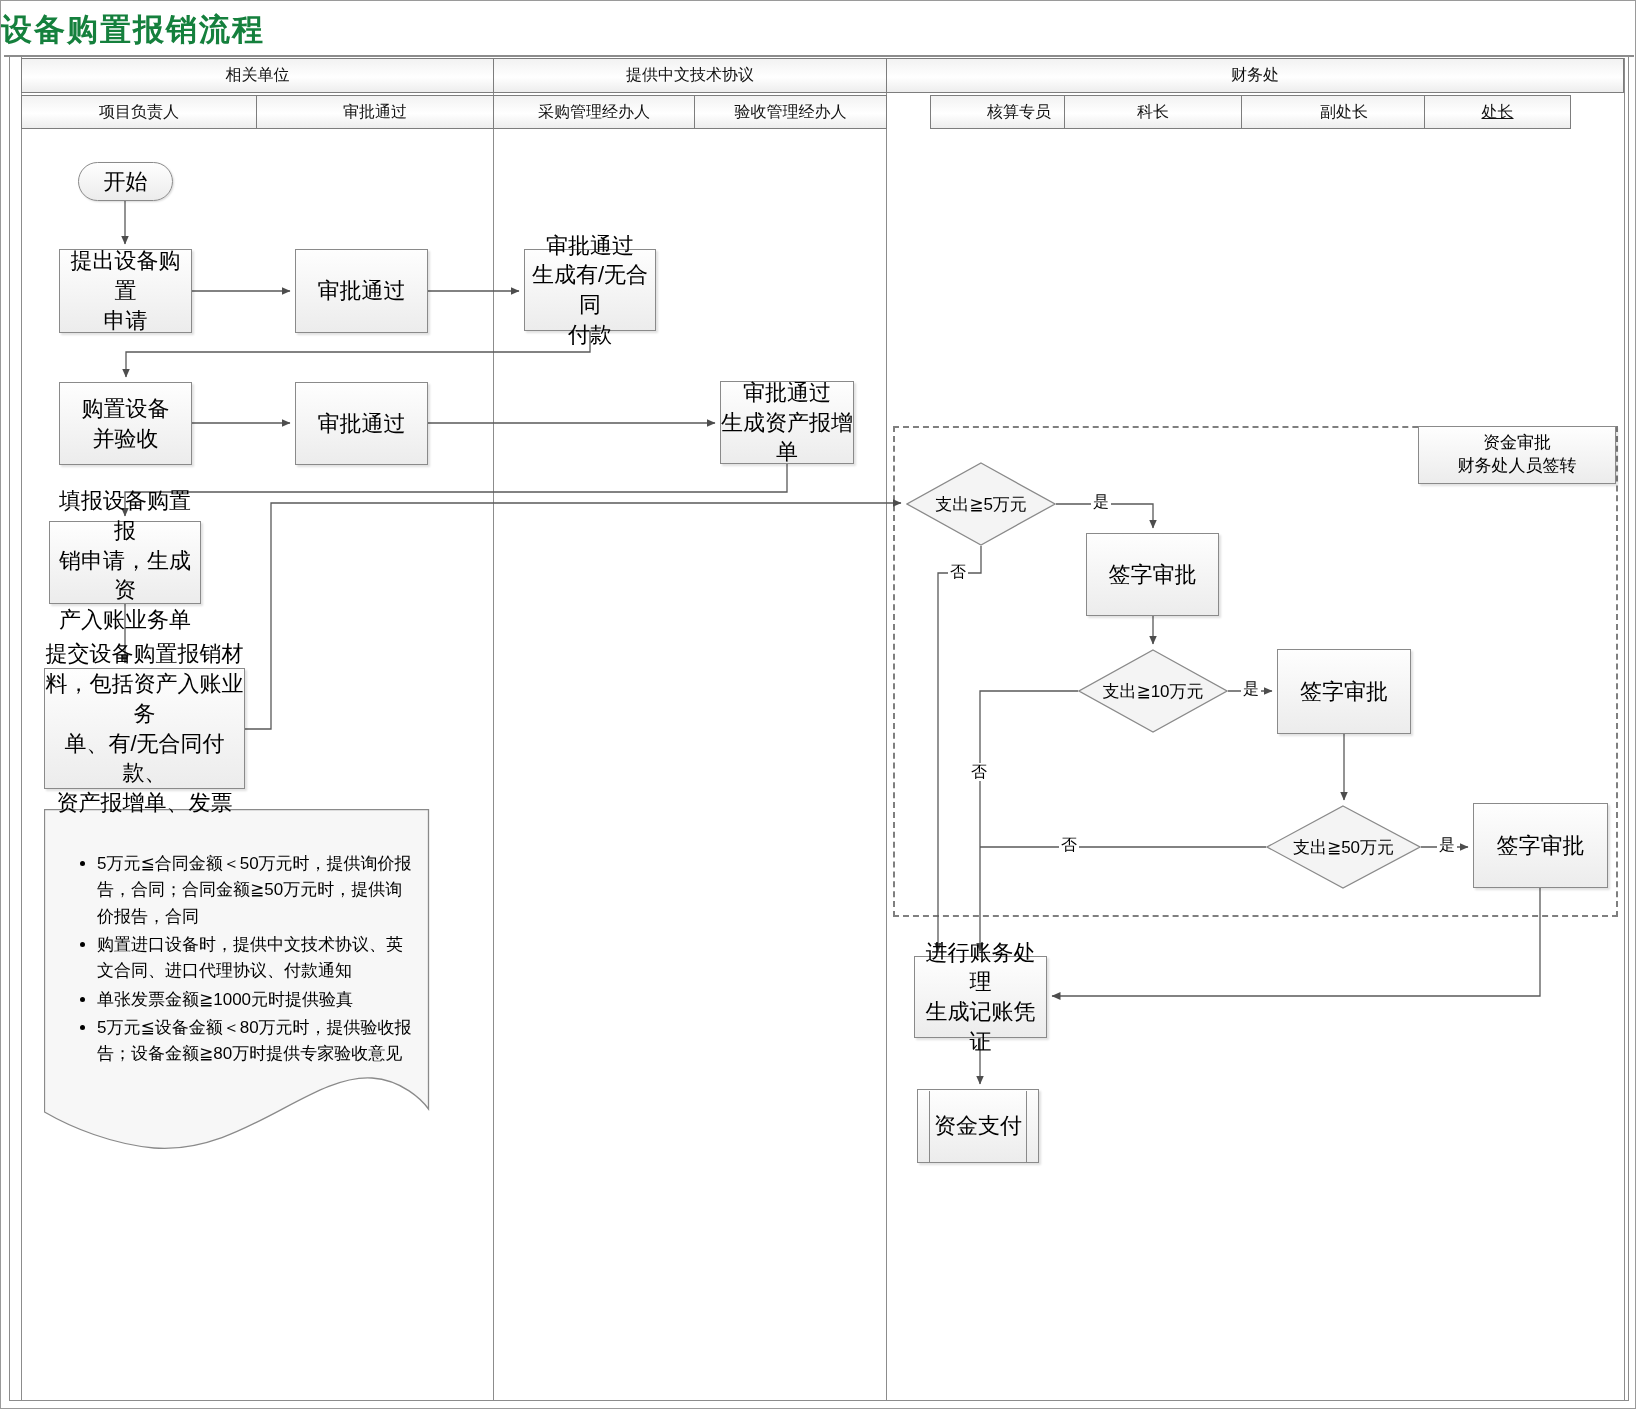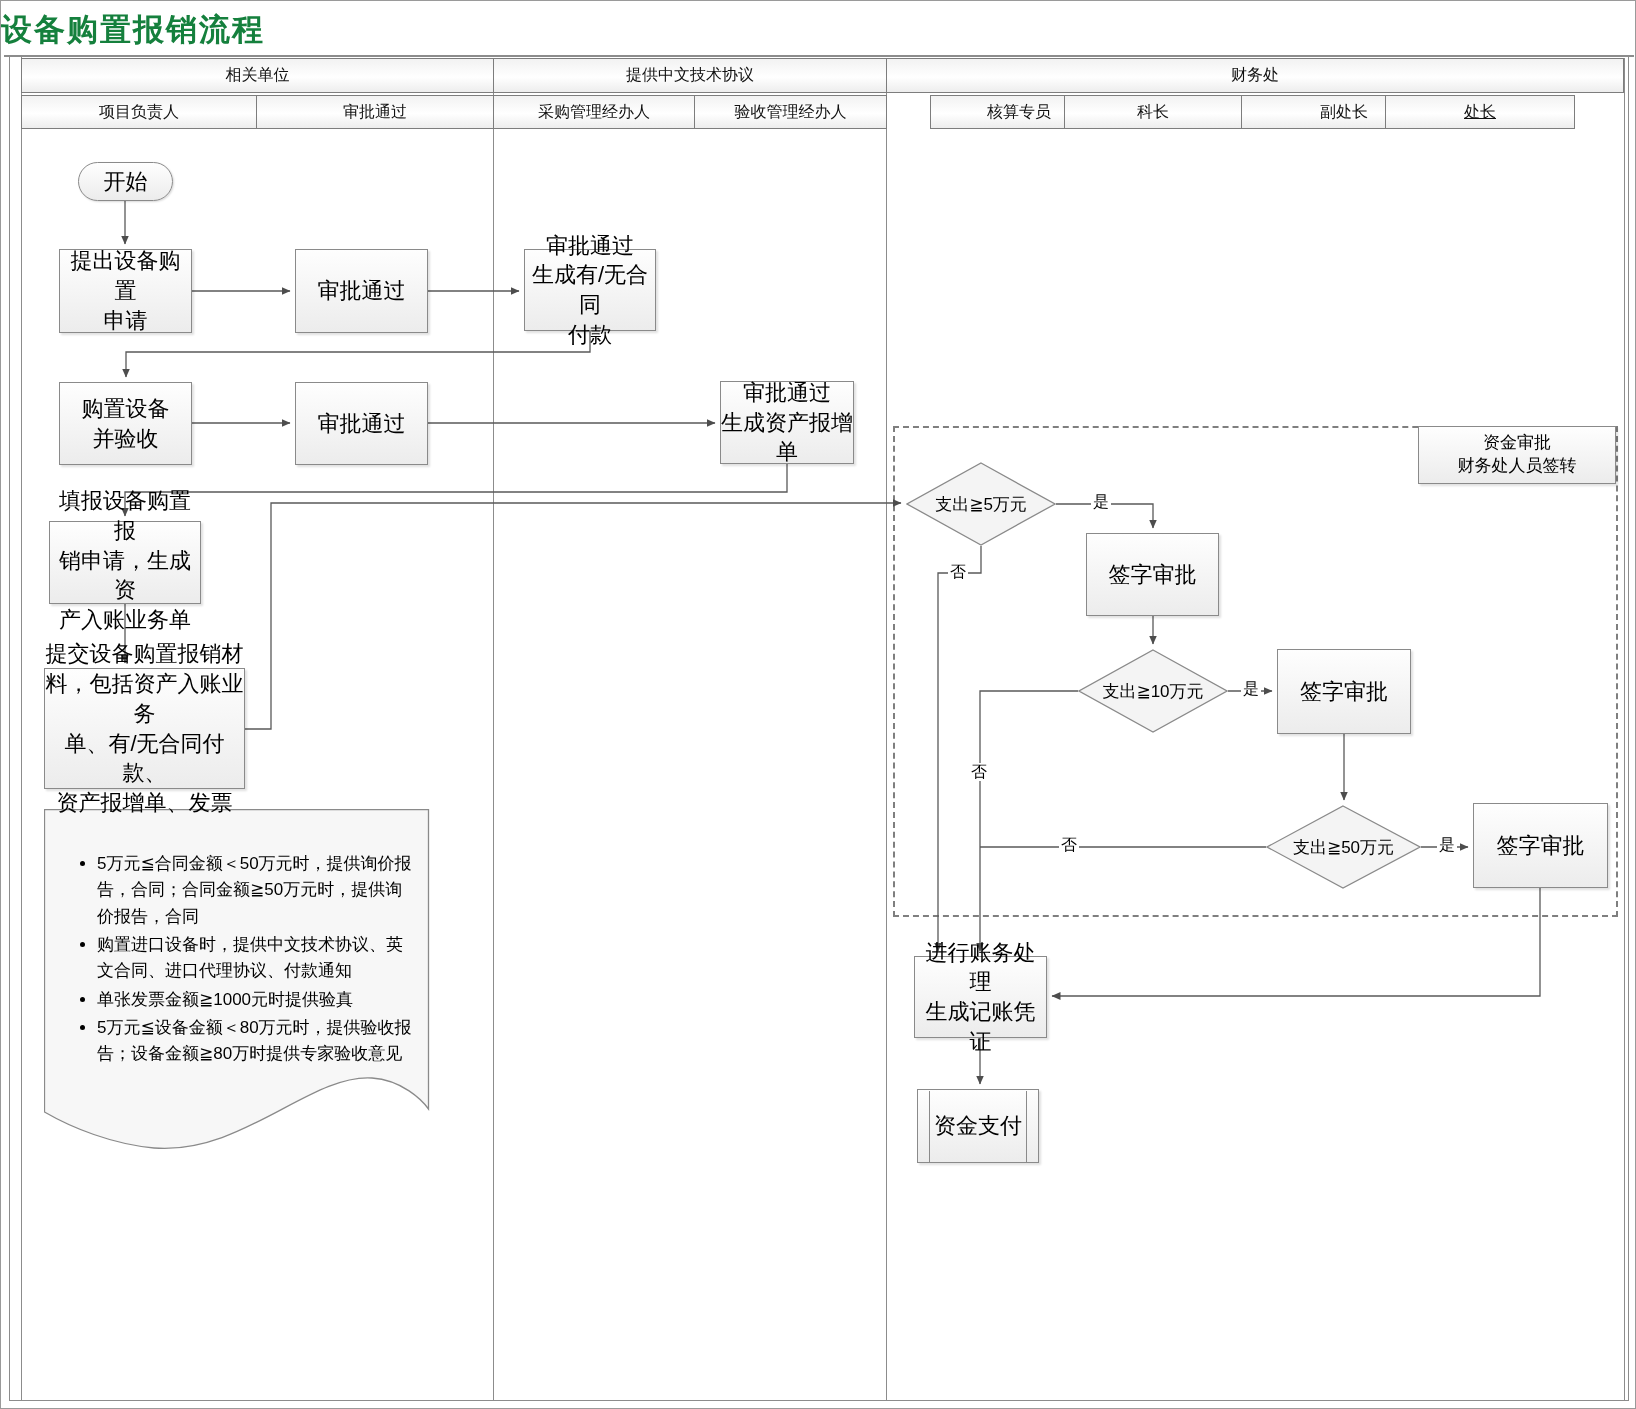--- a/index.html
+++ b/index.html
@@ -61,21 +61,21 @@
   <div class="abs hcell" style="left:492px;width:394px;">提供中文技术协议</div>
   <div class="abs hcell" style="left:885px;width:738px;">财务处</div>
 
   <div class="abs hcell hcell2" style="left:20px;width:236px;">项目负责人</div>
   <div class="abs hcell hcell2" style="left:255px;width:238px;">审批通过</div>
   <div class="abs hcell hcell2" style="left:492px;width:202px;">采购管理经办人</div>
   <div class="abs hcell hcell2" style="left:693px;width:193px;">验收管理经办人</div>
   <div class="abs hcell hcell2" style="left:929px;width:178px;">核算专员</div>
   <div class="abs hcell hcell2" style="left:1063px;width:178px;">科长</div>
   <div class="abs hcell hcell2" style="left:1240px;width:206px;">副处长</div>
-  <div class="abs hcell hcell2" style="left:1384px;width:190px;text-decoration:underline;">处长</div>
+  <div class="abs hcell hcell2" style="left:1423px;width:147px;text-decoration:underline;">处长</div>
 
   <div class="abs" id="dashed-region" style="left:892px;top:425px;width:725px;height:491px;"></div>
   <div class="abs proc" style="left:1417px;top:425px;width:198px;height:58px;font-size:17px;">资金审批
 财务处人员签转</div>
 
   <svg class="layer" style="left:43px;top:808px;" width="386" height="350">
     <path d="M0.5,0.5 L384.5,0.5 L384.5,300 C378,291 358,271 328,269 C266,265 198,346 110,339 C68,335 28,319 0.5,303 Z" fill="#f7f7f7" stroke="#8a8a8a" stroke-width="1.3"></path>
   </svg>
   <div class="abs" id="doc-text">
     <ul>

